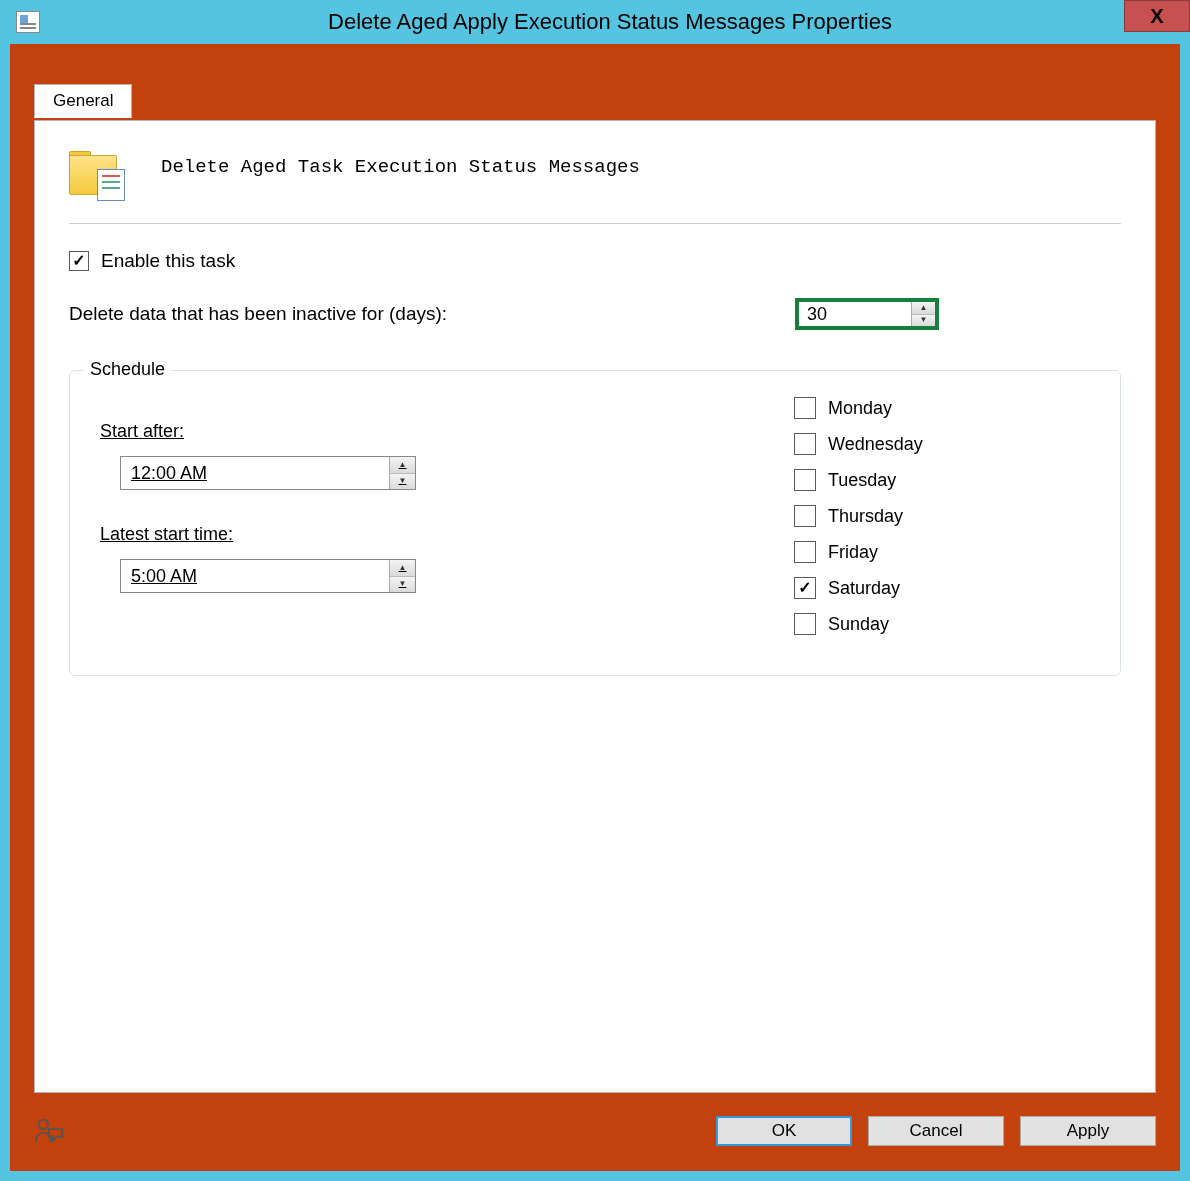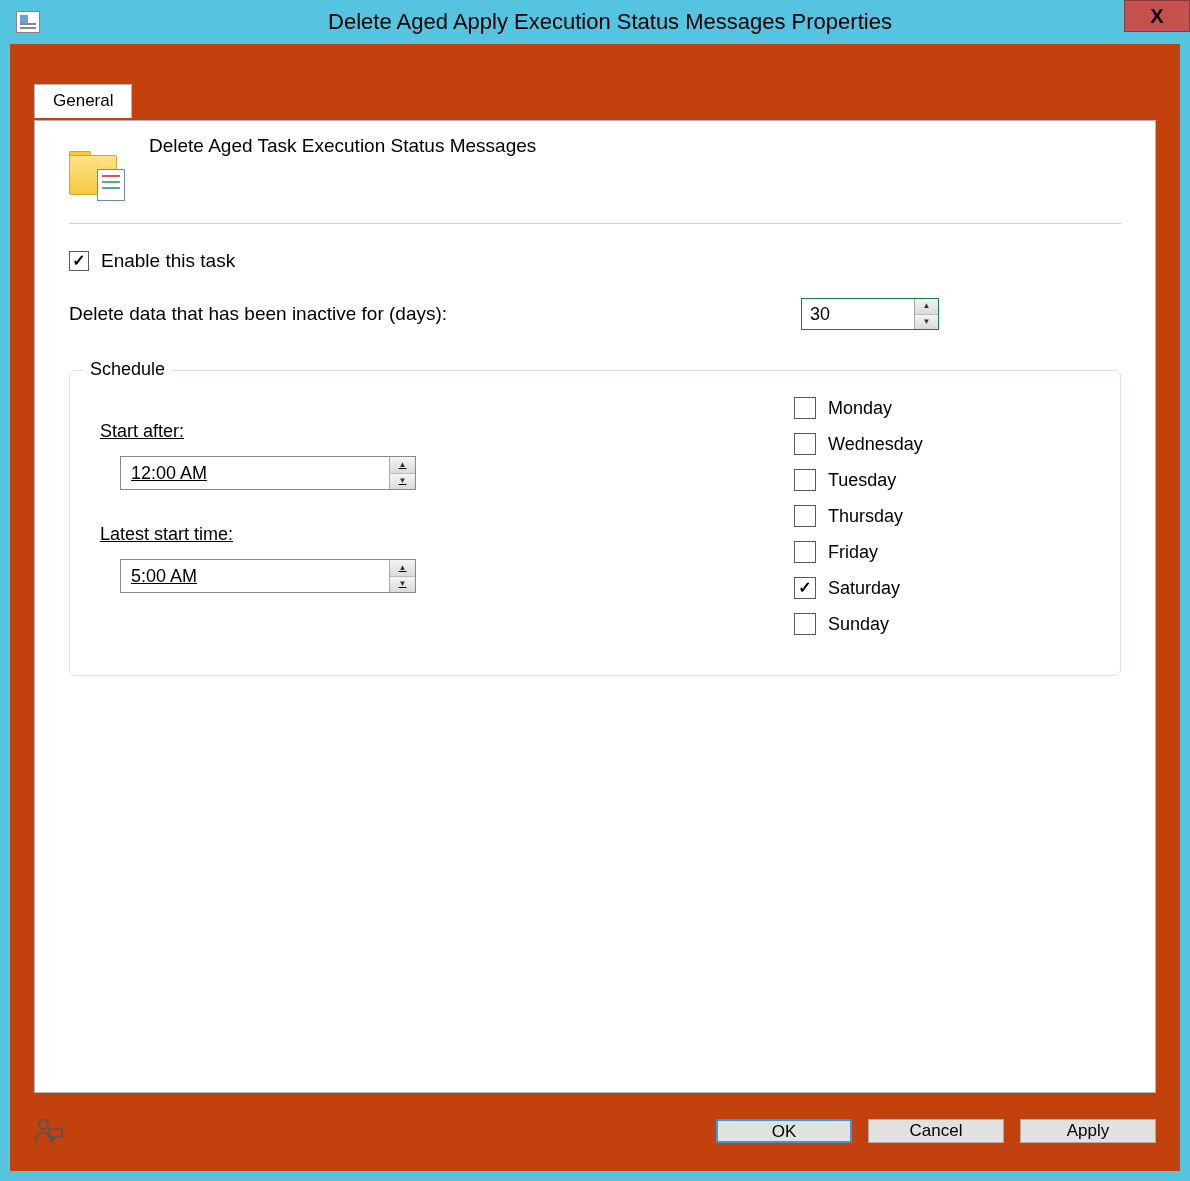--- a/index.html
+++ b/index.html
@@ -98,23 +98,24 @@
     left: 24px;
     right: 24px;
     top: 76px;
     bottom: 78px;
     border: 1px solid #b5b5b5;
     background: #fff;
     padding: 30px 34px;
   }
   .header-row {
     display: flex;
-    align-items: flex-start;
-    gap: 24px;
+    align-items: center;
+    gap: 36px;
     margin-bottom: 24px;
+    font-family: Liberation Mono, monospace;
   }
   .folder-icon {
     width: 56px;
     height: 48px;
     position: relative;
   }
   .folder-icon .folder-back {
     position: absolute;
     left: 0; top: 4px;
     width: 48px; height: 40px;
@@ -182,21 +183,21 @@
   .label { font-size: 19px; }
   .inactive-row {
     display: flex;
     align-items: center;
     justify-content: space-between;
     margin-bottom: 40px;
     padding-right: 182px;
   }
   .spin {
     display: flex;
-    border: 1px solid #15803d;
+    border: 4px solid #15803d;
     height: 32px;
     background: #fff;
   }
   .spin input {
     border: none;
     outline: none;
     font-size: 18px;
     padding: 0 8px;
     width: 112px;
     font-family: inherit;
@@ -299,21 +300,21 @@
     align-items: center;
   }
   .user-icon {
     width: 30px;
     height: 30px;
     color: #444;
   }
   .button-bar .spacer { flex: 1; }
   .btn {
     width: 136px;
-    height: 24px;
+    height: 30px;
     margin-left: 16px;
     background: #e1e1e1;
     border: 1px solid #adadad;
     font-size: 17px;
     font-family: inherit;
     cursor: pointer;
   }
   .btn.default { border: 2px solid #3399dd; }
 </style>
 </head>

